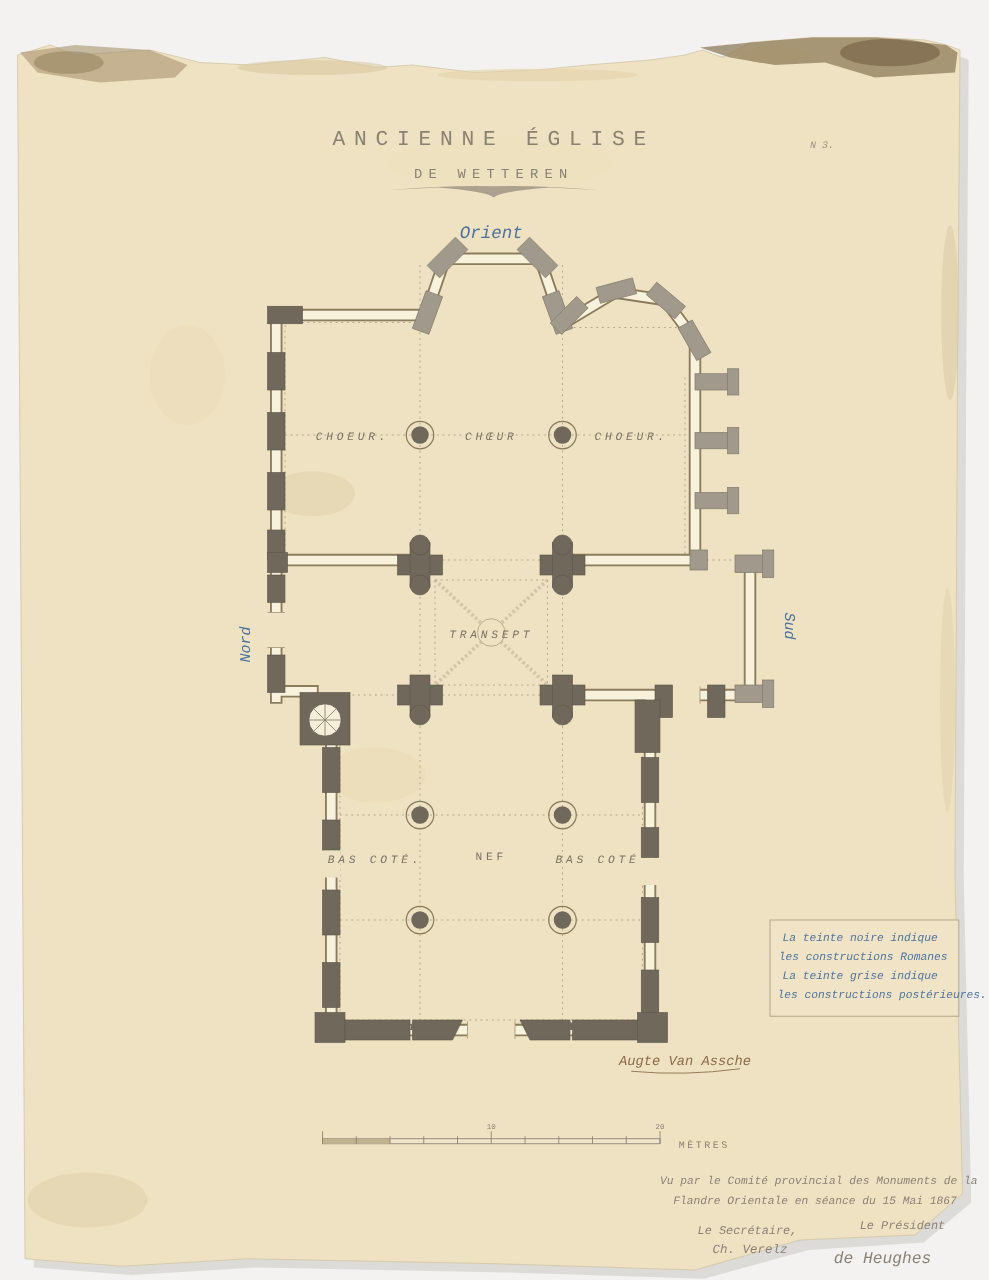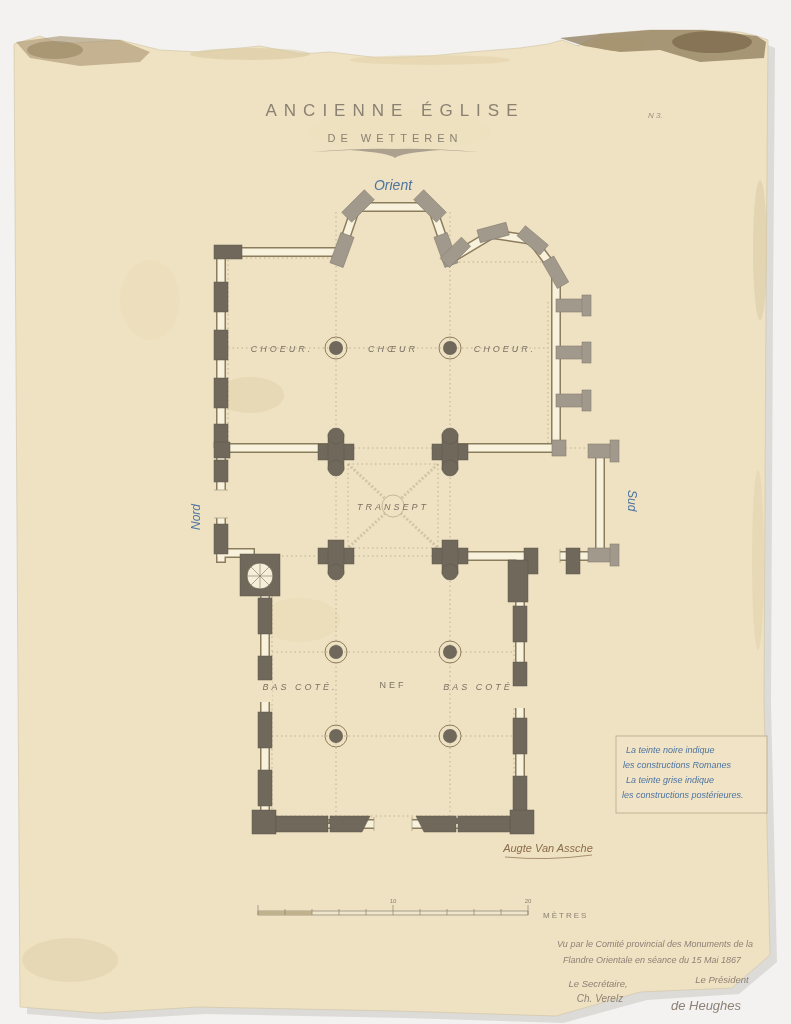--- a/index.html
+++ b/index.html
@@ -1,17 +1,17 @@
 <!DOCTYPE html>
 <html><head>
 <meta charset="utf-8">
 <style>
   html,body{margin:0;padding:0;background:#f3f2f0;}
   #stage{position:relative;width:791px;height:1024px;overflow:hidden;
-         font-family:Liberation Sans, sans-serif;}
+         font-family:Liberation Mono, monospace;}
   svg text{user-select:none;}
   .plan-label{fill:#7b7264;font-size:9px;letter-spacing:3px;}
   .hand-blue{fill:#4d74a0;font-style:italic;}
   .pencil{fill:#8d8176;font-style:italic;}
 </style>
 </head>
 <body>
 <div id="stage">
 
 

